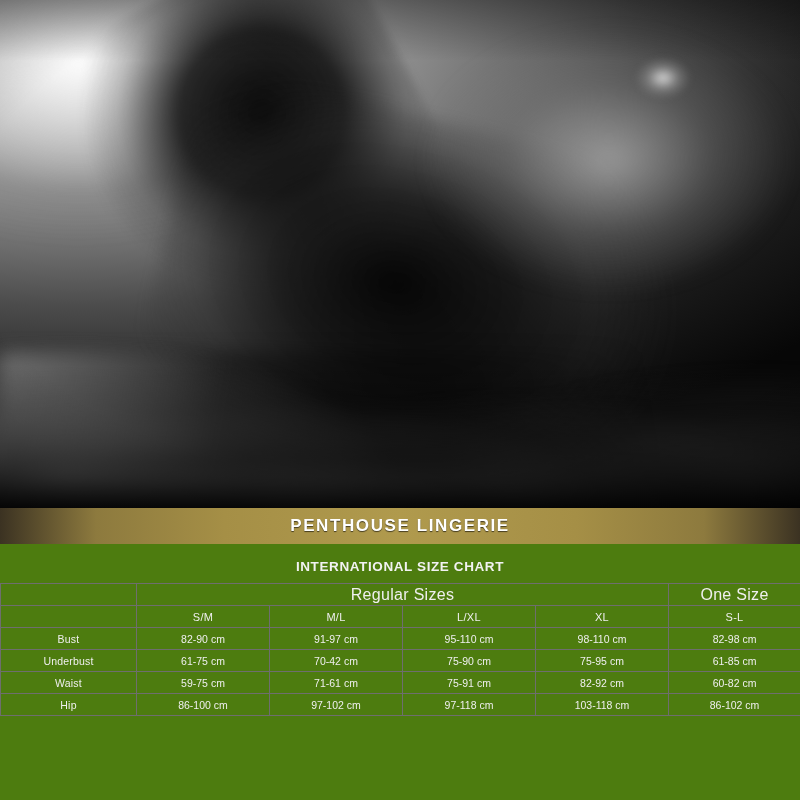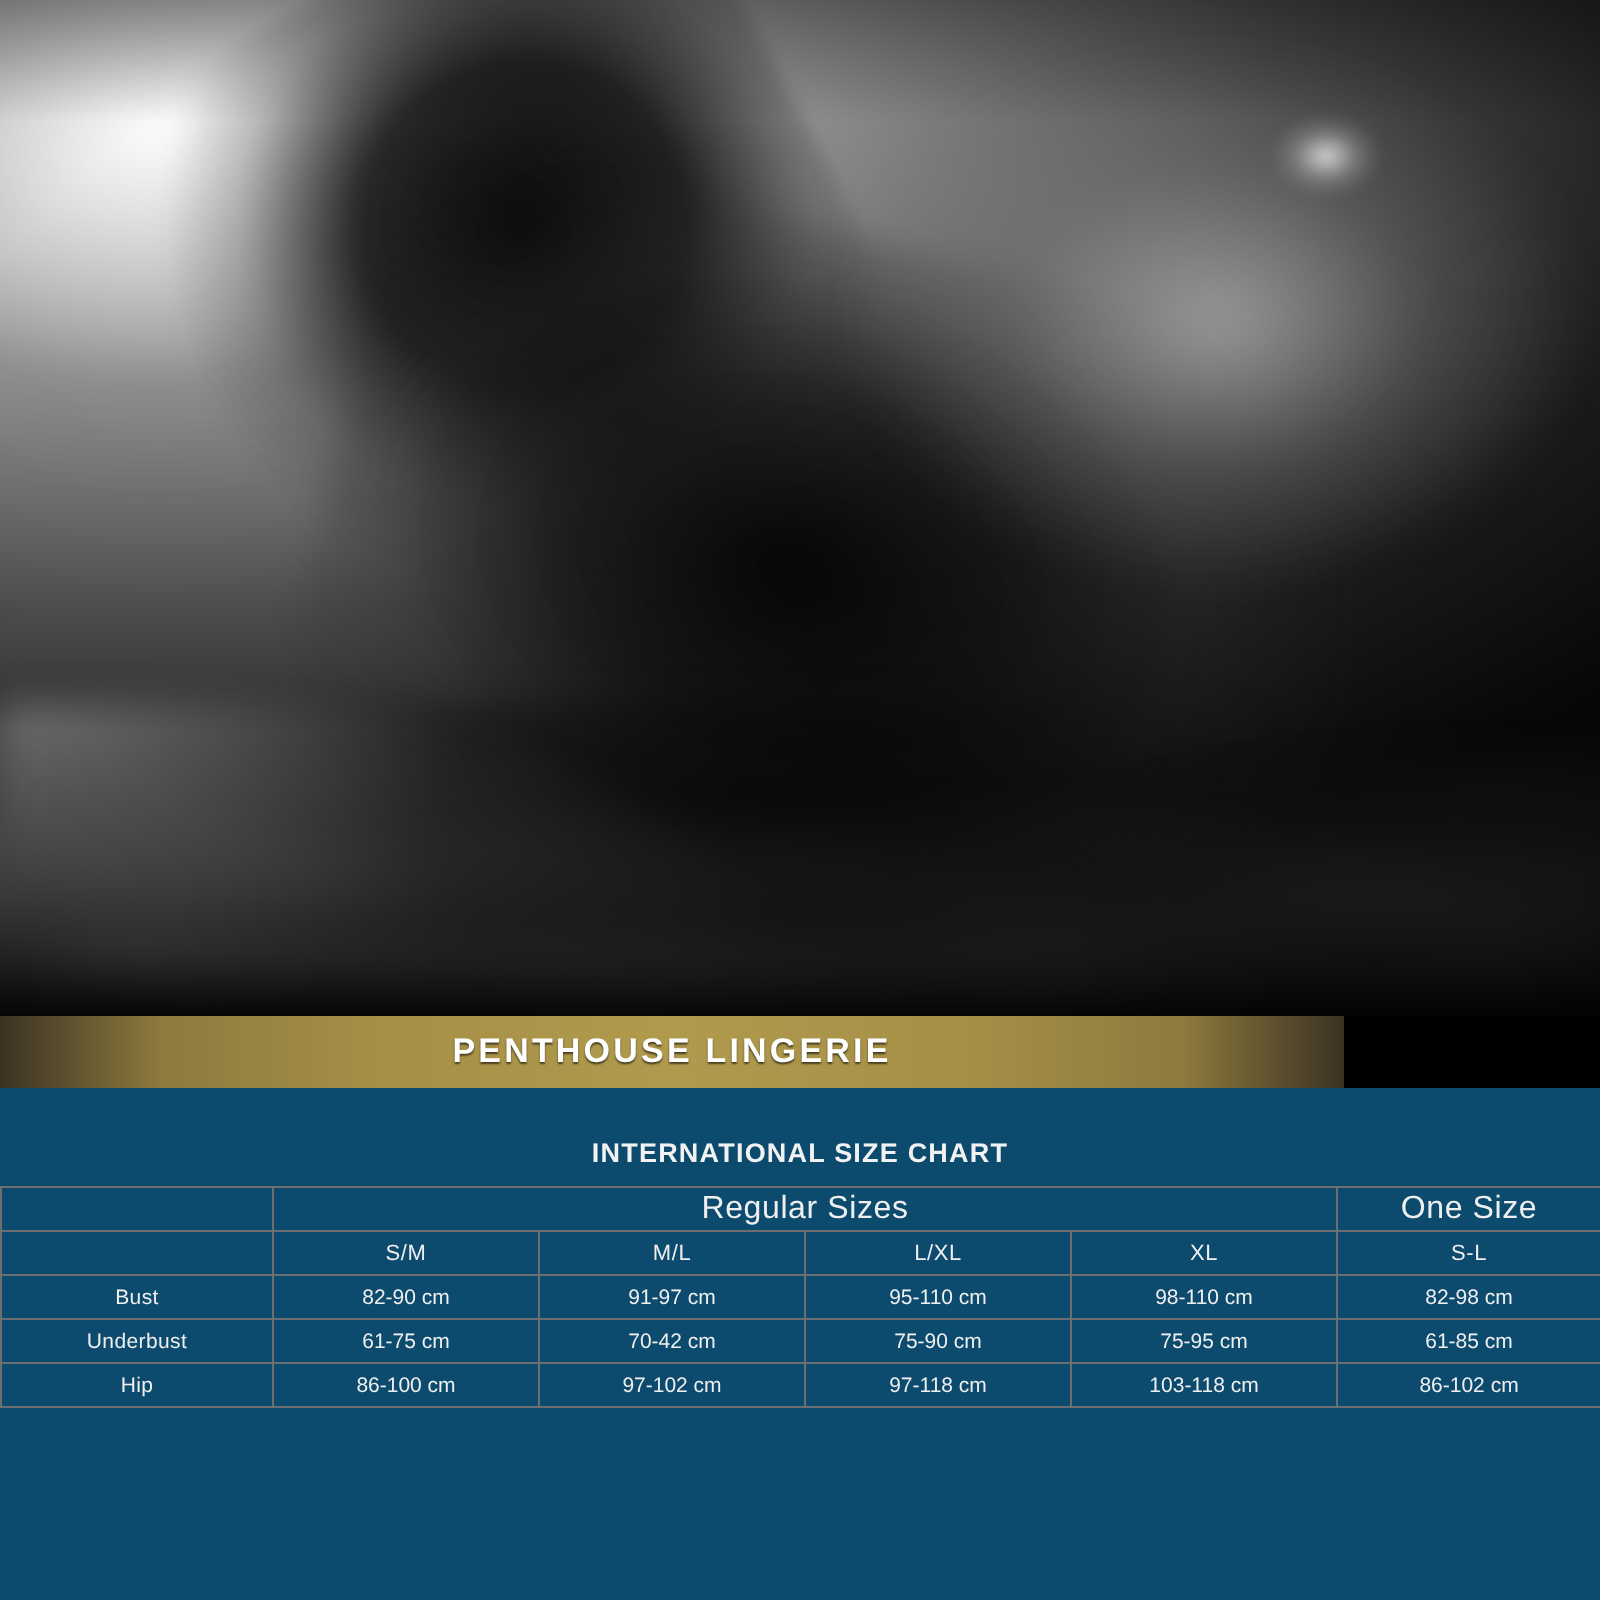--- a/index.html
+++ b/index.html
@@ -93,43 +93,43 @@
     left: 0; top: 0; width: 800px; height: 508px;
     background:
       linear-gradient(to bottom, rgba(0,0,0,0.35) 0%, rgba(0,0,0,0) 12%, rgba(0,0,0,0) 72%, rgba(0,0,0,0.75) 94%, rgba(0,0,0,0.95) 100%),
       radial-gradient(120% 110% at 50% 45%, rgba(0,0,0,0) 45%, rgba(0,0,0,0.55) 100%);
   }
 
   
   .brandbar {
     position: absolute;
     left: 0; top: 508px;
-    width: 672px;
+    width: 800px;
     height: 36px;
     background: linear-gradient(to right, #3b3222 0%, #8d7a3e 12%, #a58f46 28%, #b09a4d 50%, #a58f46 72%, #8d7a3e 88%, #3b3222 100%);
     display: flex;
     align-items: center;
     justify-content: center;
   }
   .brandbar-title {
     font-size: 17px;
     font-weight: bold;
     letter-spacing: 1.6px;
     color: #ffffff;
     text-shadow: 0 1px 1px rgba(0,0,0,0.6);
   }
 
   
   .chart {
     position: absolute;
     left: 0; top: 544px;
     width: 800px;
     height: 256px;
-    background: #0c4a6e;
-    padding-top: 20px;
+    background: #4d7c0f;
+    padding-top: 10px;
   }
   .chart-title {
     text-align: center;
     font-size: 13.5px;
     font-weight: bold;
     letter-spacing: 0.6px;
     color: #f2f2f2;
     padding: 5px 0 9px 0;
   }
   table.size-table {
@@ -233,20 +233,28 @@
 
         <tr>
           <td class="rowlabel">Underbust</td>
           <td>61-75 cm</td>
           <td>70-42 cm</td>
           <td>75-90 cm</td>
           <td>75-95 cm</td>
           <td>61-85 cm</td>
         </tr>
 
+        <tr>
+          <td class="rowlabel">Waist</td>
+          <td>59-75 cm</td>
+          <td>71-61 cm</td>
+          <td>75-91 cm</td>
+          <td>82-92 cm</td>
+          <td>60-82 cm</td>
+        </tr>
 
         <tr>
           <td class="rowlabel">Hip</td>
           <td>86-100 cm</td>
           <td>97-102 cm</td>
           <td>97-118 cm</td>
           <td>103-118 cm</td>
           <td>86-102 cm</td>
         </tr>
 

